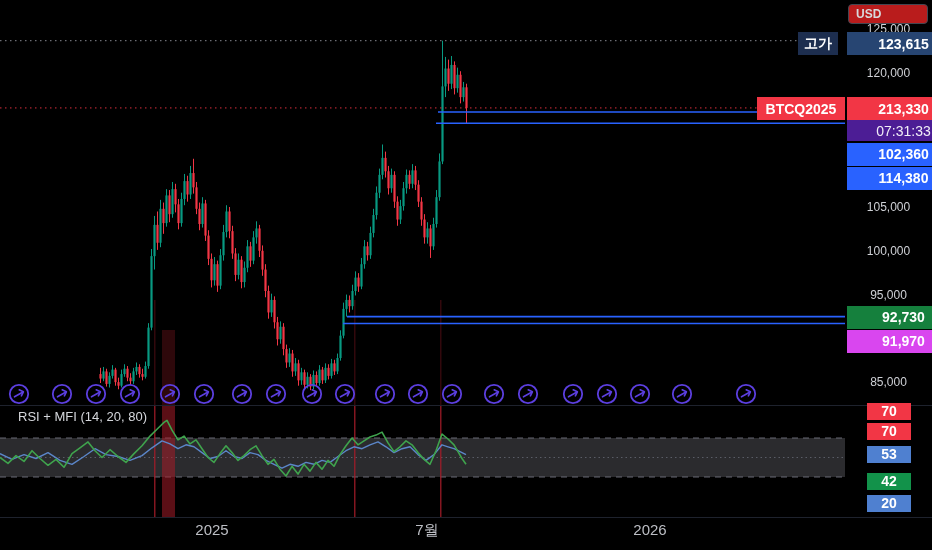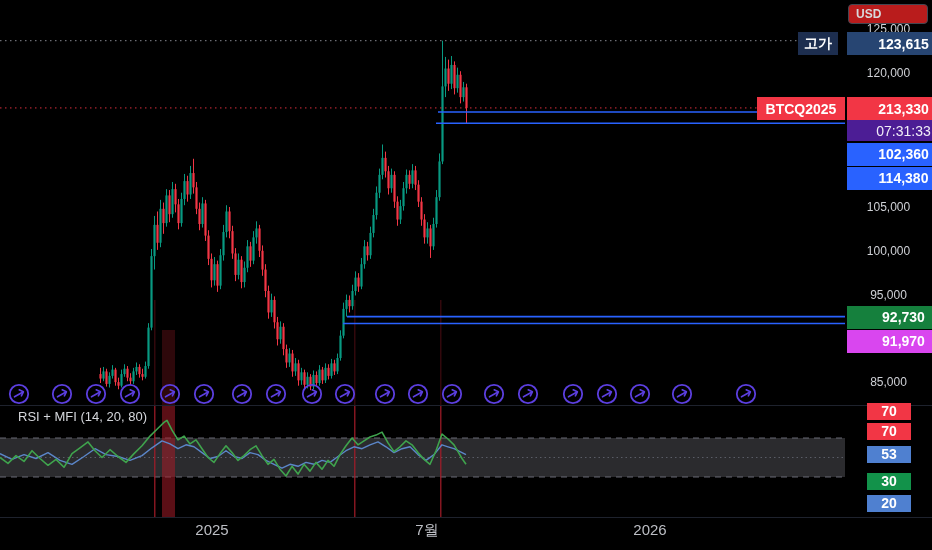--- a/index.html
+++ b/index.html
@@ -427,21 +427,21 @@
     <div id="level-labels">
         <div class="pricebox" style="top: 142.5px; background: rgb(41, 98, 255);">102,360</div>
         <div class="pricebox" style="top: 166.5px; background: rgb(41, 98, 255);">114,380</div>
         <div class="pricebox" style="top: 305.5px; background: #15803d;">92,730</div>
         <div class="pricebox" style="top: 329.5px; background: #d946ef;">91,970</div>
       </div>
     <div id="ind-labels">
         <div class="indbox" style="top: 402.5px; background: rgb(242, 54, 69);">70</div>
         <div class="indbox" style="top: 422.5px; background: rgb(242, 54, 69);">70</div>
         <div class="indbox" style="top: 445.5px; background: rgb(79, 128, 208);">53</div>
-        <div class="indbox" style="top: 472.5px; background: rgb(18, 146, 74);">30</div>
+        <div class="indbox" style="top: 472.5px; background: rgb(18, 146, 74);">42</div>
         <div class="indbox" style="top: 494.5px; background: rgb(79, 128, 208);">20</div>
       </div>
   </div>
 
   <div id="time-axis">
       <div class="time-label" style="left: 212px;">2025</div>
       <div class="time-label" style="left: 427px;">7월</div>
       <div class="time-label" style="left: 650px;">2026</div>
     </div>
 

